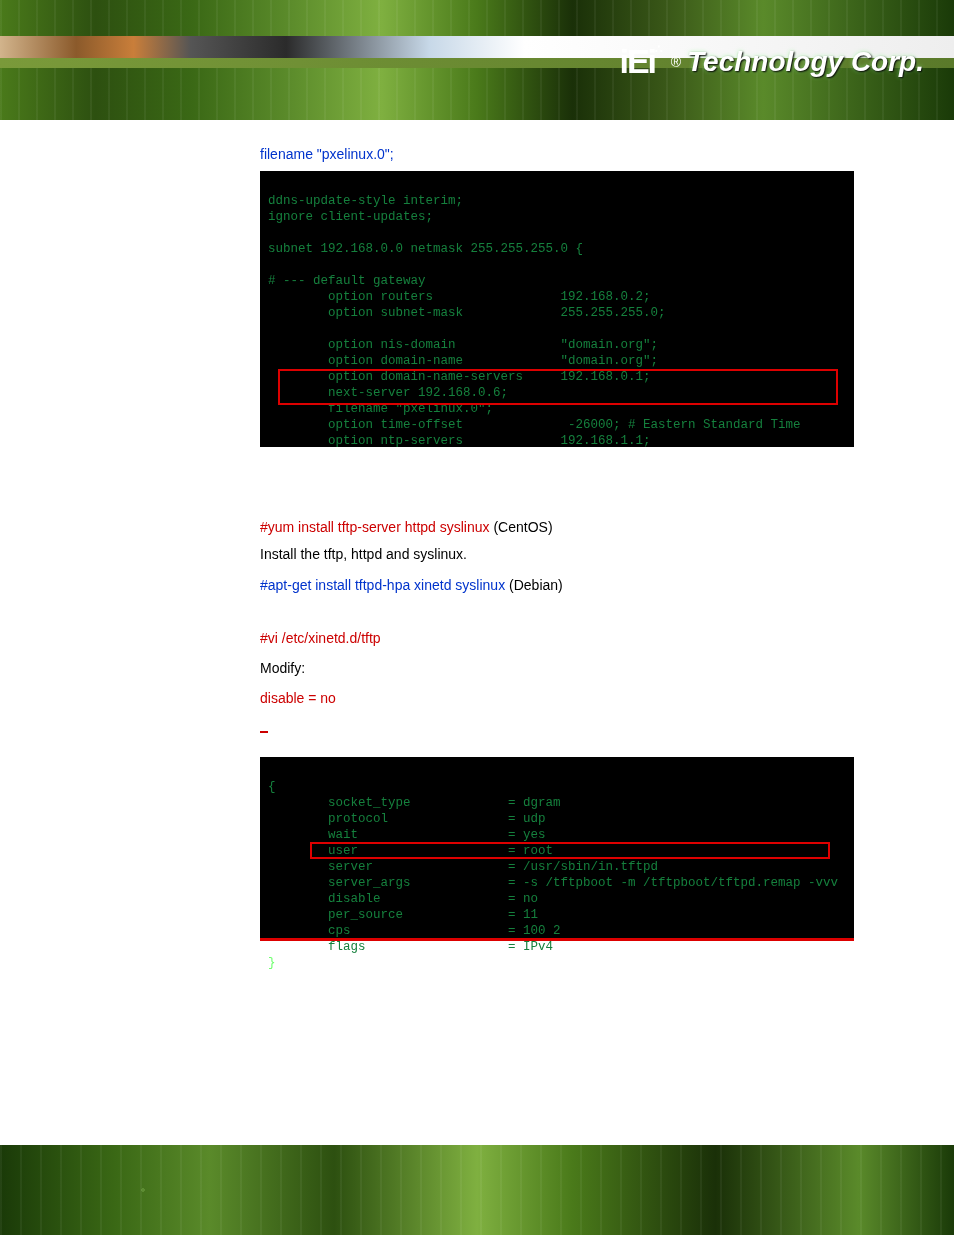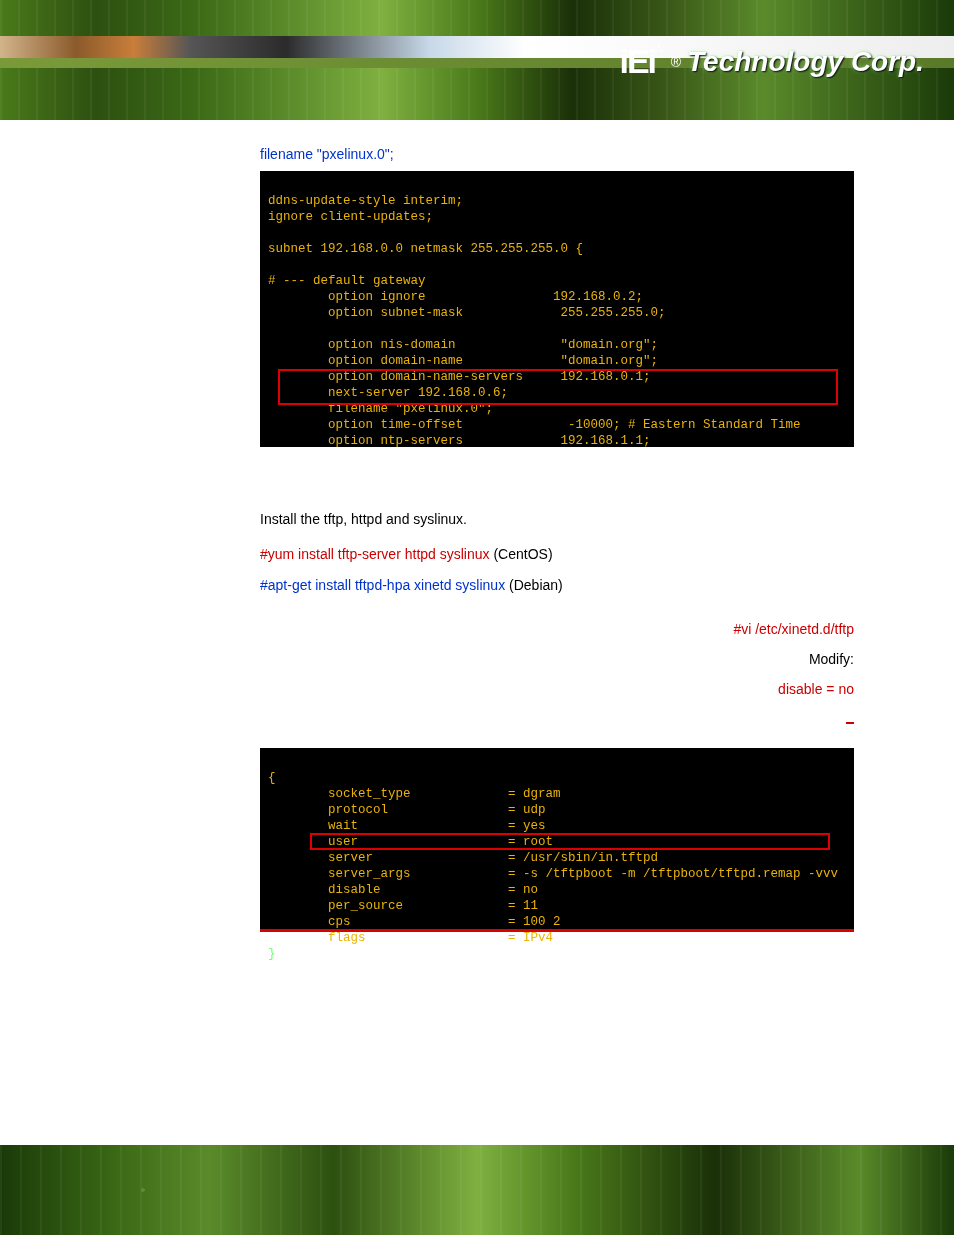--- a/index.html
+++ b/index.html
@@ -54,39 +54,39 @@
     background: #000;
     color: #e8e8e8;
     font-family: "Courier New", monospace;
     font-size: 12.5px;
     padding: 6px 8px;
     margin: 6px 0 18px 0;
     white-space: pre;
     line-height: 1.28;
     position: relative;
   }
-  .term-white { color: #eab308; }
+  .term-white { color: #15803d; }
   .term-green { color: #6fff6f; }
   .red-box {
     border: 2px solid #d00;
     position: absolute;
     pointer-events: none;
   }
   .footer-band {
     position: absolute; left: 0; right: 0; bottom: 0; height: 90px;
     background: linear-gradient(to right, #1a3a08 0%, #3a6815 12%, #5a8a2a 22%, #2d5010 35%, #7fb040 50%, #4a7a1a 60%, #1a3008 75%, #5a8a2a 90%, #1a3a08 100%);
     overflow: hidden;
   }
   .footer-pattern {
     position: absolute; inset: 0;
     background-image:
       repeating-linear-gradient(90deg, rgba(255,255,255,0.05) 0 2px, transparent 2px 20px),
       radial-gradient(circle at 15% 50%, rgba(200,255,150,0.18) 0 2px, transparent 2px);
   }
-  .modify-block { margin-top: 23px; text-align: right; }
+  .modify-block { margin-top: 32px; }
   .modify-block div { margin: 9px 0; }
   .spacer-small { height: 38px; }
 </style>
 </head>
 <body>
 
 <div class="header-band">
   <div class="header-pattern"></div>
   <div class="header-stripe1"></div>
   <div class="header-stripe2"></div>
@@ -101,40 +101,40 @@
 
   <div class="step-line blue">filename "pxelinux.0";</div>
 
   <div class="terminal" style="height:276px;">
 <span class="term-white">ddns-update-style interim;</span>
 <span class="term-white">ignore client-updates;</span>
 <span></span>
 <span class="term-white">subnet 192.168.0.0 netmask 255.255.255.0 {</span>
 <span></span>
 <span class="term-white"># --- default gateway</span>
-<span class="term-white">        option ignore                 192.168.0.2;</span>
+<span class="term-white">        option routers                 192.168.0.2;</span>
 <span class="term-white">        option subnet-mask             255.255.255.0;</span>
 <span></span>
 <span class="term-white">        option nis-domain              "domain.org";</span>
 <span class="term-white">        option domain-name             "domain.org";</span>
 <span class="term-white">        option domain-name-servers     192.168.0.1;</span>
 <span class="term-white">        next-server 192.168.0.6;</span>
 <span class="term-white">        filename "pxelinux.0";</span>
-<span class="term-white">        option time-offset              -10000; # Eastern Standard Time</span>
+<span class="term-white">        option time-offset              -26000; # Eastern Standard Time</span>
 <span class="term-white">        option ntp-servers             192.168.1.1;</span>
     <div class="red-box" style="left:18px; top:198px; width:560px; height:36px;"></div>
   </div>
 
   <div class="spacer-small"></div>
 
-  <div class="step-line">Install the tftp, httpd and syslinux.</div>
-
   <div class="step-line" style="margin-top:14px;">
     <span class="red">#yum install tftp-server httpd syslinux</span><span> (CentOS)</span>
   </div>
+
+  <div class="step-line">Install the tftp, httpd and syslinux.</div>
 
   <div class="step-line" style="margin-top:10px;">
     <span class="blue">#apt-get install tftpd-hpa xinetd syslinux</span><span> (Debian)</span>
   </div>
 
 
   <div class="modify-block">
     <div class="red">#vi /etc/xinetd.d/tftp</div>
     <div>Modify:</div>
     <div class="red">disable = no</div>

